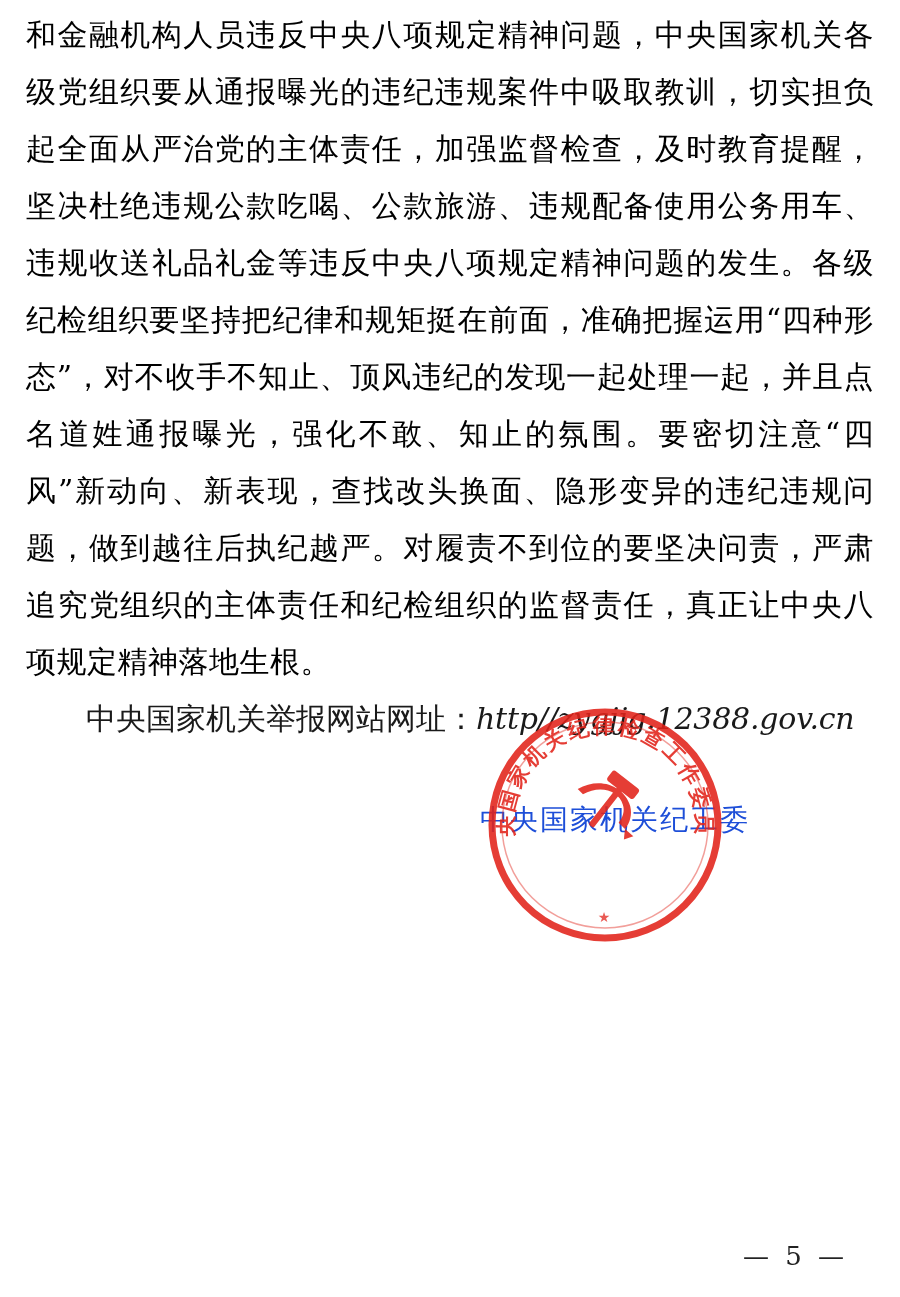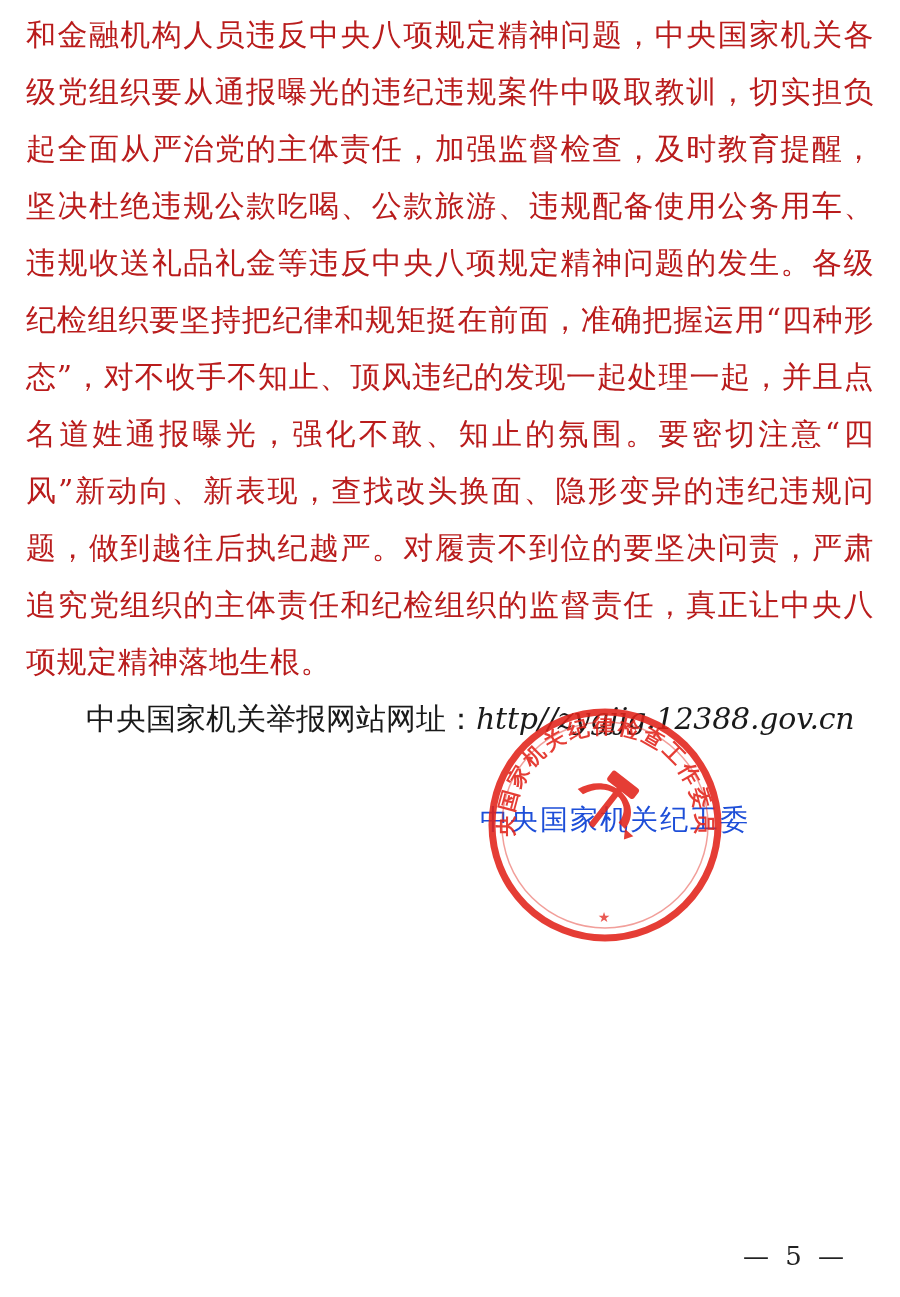--- a/index.html
+++ b/index.html
@@ -21,21 +21,21 @@
     height: 1297px;
     box-sizing: border-box;
     padding: 0 26px;
   }
   .body-text {
     font-size: 30px;
     line-height: 57px;
     letter-spacing: 0.5px;
     text-align: justify;
     text-justify: inter-ideograph;
-    color: #b91c1c;
+    color: #000000;
     margin: 0;
     padding-top: 6px;
     font-family: "DejaVu Serif", "Liberation Serif", serif;
   }
   .url-line {
     font-size: 30px;
     line-height: 57px;
     text-indent: 60px;
     margin: 0;
     white-space: nowrap;

